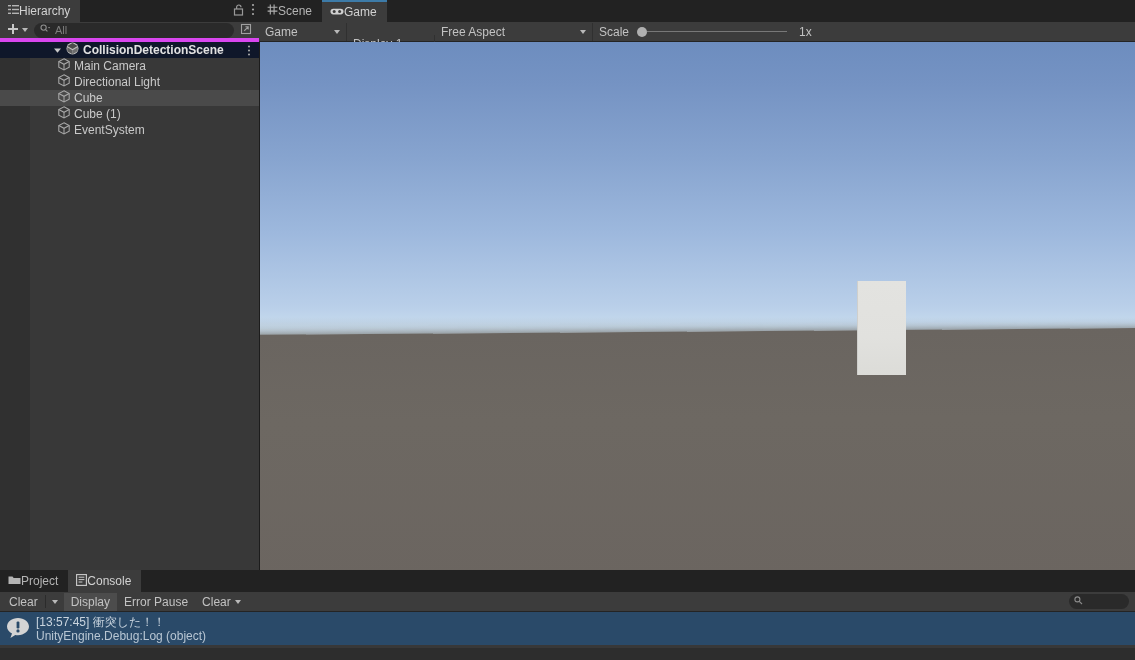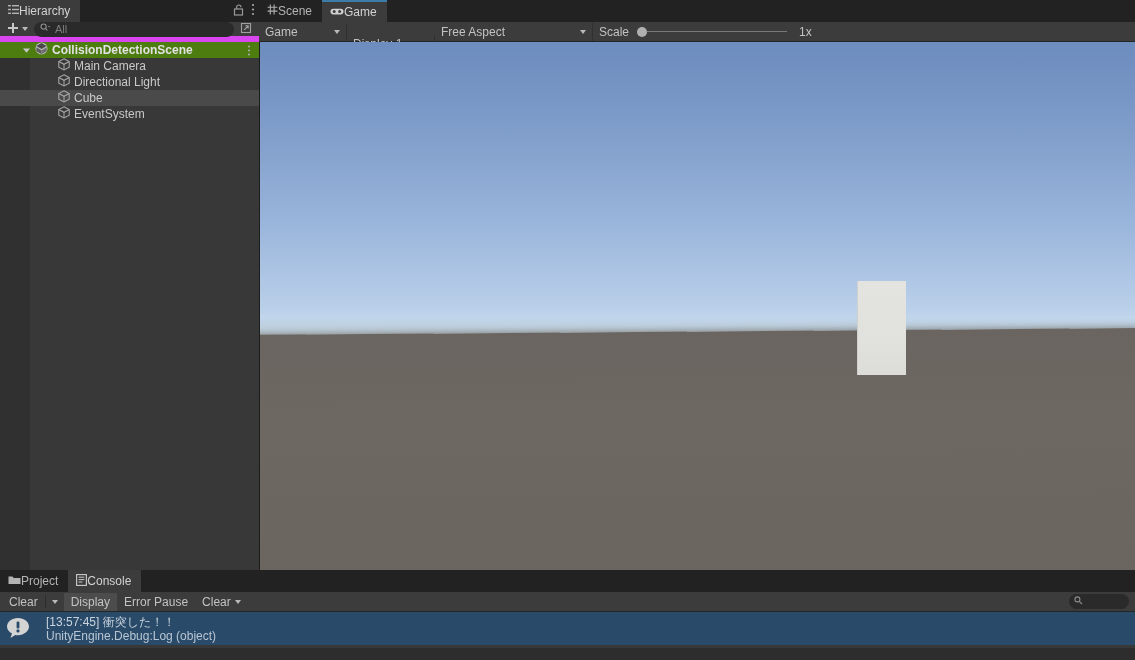--- a/index.html
+++ b/index.html
@@ -26,38 +26,38 @@
     height: 22px; display: flex; align-items: center; 
     padding: 0 10px 0 8px; font-size: 12px; color: #b4b4b4;
   }
   .tab.active { background: #3c3c3c; color: #d2d2d2; }
   .h-tab-icons {
     position: absolute; right: 4px; top: 0; height: 22px;
     display: flex; align-items: center; gap: 7px;
   }
   .h-toolbar {
     height: 20px; background: #3c3c3c; display: flex; align-items: center;
-    padding: 0 4px; gap: 3px; border-bottom: 6px solid #d946ef;
+    padding: 0 4px; gap: 3px; border-bottom: 4px solid #d946ef;
   }
   .plusbtn { display: flex; align-items: center; gap: 3px; padding: 0 3px; }
   .searchfield {
     flex: 1; height: 15px; background: #2a2a2a; border-radius: 8px;
     display: flex; align-items: center; gap: 4px; padding: 0 6px;
     color: #7d7d7d; font-size: 11px;
   }
   .h-list { position: relative; background: #383838; height: 528px; }
   .h-leftstrip {
     position: absolute; left: 0; top: 16px; width: 30px; bottom: 0;
     background: #303030;
   }
   .h-row {
     position: relative; height: 16px; display: flex; align-items: center;
     font-size: 12px; color: #c9c9c9; white-space: nowrap;
   }
-  .h-row.scene-root { background: #4d7c0f; color: #e2e2e2; font-weight: bold; }
+  .h-row.scene-root { background: #0f172a; color: #e2e2e2; font-weight: bold; padding-left: 31px; }
   .h-row.selected { background: #4a4a4a; }
   .h-row .indent1 { width: 34px; display: flex; justify-content: flex-end; padding-right: 3px; }
   .h-row .indent2 { width: 58px; }
   .h-row .label { padding-left: 4px; }
   .kebab-row { position: absolute; right: 8px; top: 0; height: 16px; display: flex; align-items: center; }
 
   
   .gamepanel {
     position: absolute; left: 259px; top: 0; width: 876px; height: 606px;
     background: #0369a1;
@@ -122,21 +122,21 @@
   .cbtn.pressed { background: #4c4c4c; }
   .cdiv { width: 1px; height: 13px; background: #2b2b2b; }
   .c-search {
     position: absolute; right: 6px; top: 2px; width: 60px; height: 15px;
     background: #2a2a2a; border-radius: 8px; display: flex; align-items: center;
     padding: 0 5px; color: #888; font-size: 10px;
   }
   .c-list { height: 48px; background: #383838; }
   .logrow {
     position: relative; height: 33px; background: #2a4a69;
-    display: flex; align-items: flex-start; padding: 3px 0 0 6px; gap: 16px;
+    display: flex; align-items: flex-start; padding: 3px 0 0 6px; gap: 6px;
   }
   .log-icon { width: 24px; height: 24px; flex: none; margin-top: 1px; }
   .log-text { line-height: 14px; font-size: 12px; }
   .log-l1 { color: #c9d4de; }
   .log-l2 { color: #b8c6d3; }
   .c-bottombar { position: absolute; left: 0; bottom: 0; width: 100%; height: 12px; background: #2d2d2d; }
 
   .icon { display: inline-block; vertical-align: middle; }
 </style>
 </head>
@@ -256,20 +256,28 @@
                 <path d="M0.8 3.5 L6 6.3 L11.2 3.5 M6 6.3 L6 12" fill="none" stroke="#a9a9a9" stroke-width="1.05"></path>
               </svg></span>
             <span class="label">Cube</span>
           </div>
           <div class="h-row">
             <span class="indent2"></span>
             <span class="icon"><svg width="12" height="13" viewBox="0 0 12 13">
                 <path d="M6 0.8 L11.2 3.5 L11.2 9.2 L6 12 L0.8 9.2 L0.8 3.5 Z" fill="none" stroke="#a9a9a9" stroke-width="1.05"></path>
                 <path d="M0.8 3.5 L6 6.3 L11.2 3.5 M6 6.3 L6 12" fill="none" stroke="#a9a9a9" stroke-width="1.05"></path>
               </svg></span>
+            <span class="label">Cube (1)</span>
+          </div>
+          <div class="h-row">
+            <span class="indent2"></span>
+            <span class="icon"><svg width="12" height="13" viewBox="0 0 12 13">
+                <path d="M6 0.8 L11.2 3.5 L11.2 9.2 L6 12 L0.8 9.2 L0.8 3.5 Z" fill="none" stroke="#a9a9a9" stroke-width="1.05"></path>
+                <path d="M0.8 3.5 L6 6.3 L11.2 3.5 M6 6.3 L6 12" fill="none" stroke="#a9a9a9" stroke-width="1.05"></path>
+              </svg></span>
             <span class="label">EventSystem</span>
           </div>
         </div>
     </div>
   </div>
 
   <div class="gamepanel">
 
     <div class="g-tabbar">
       <div class="tab">

